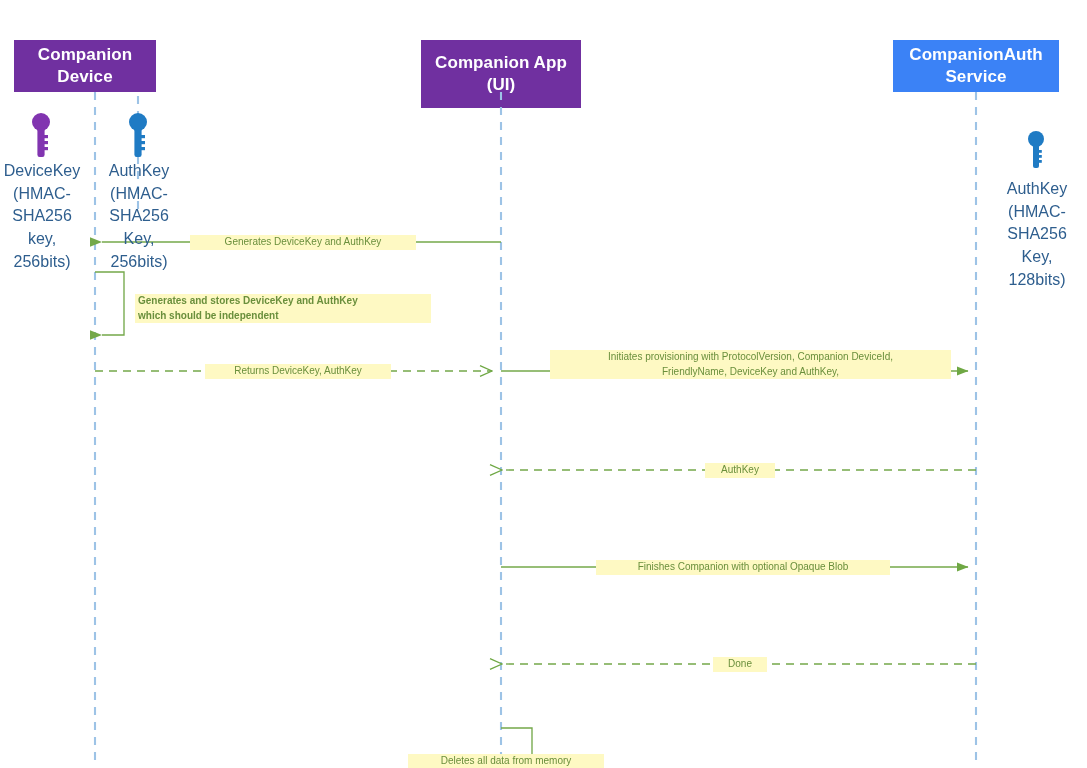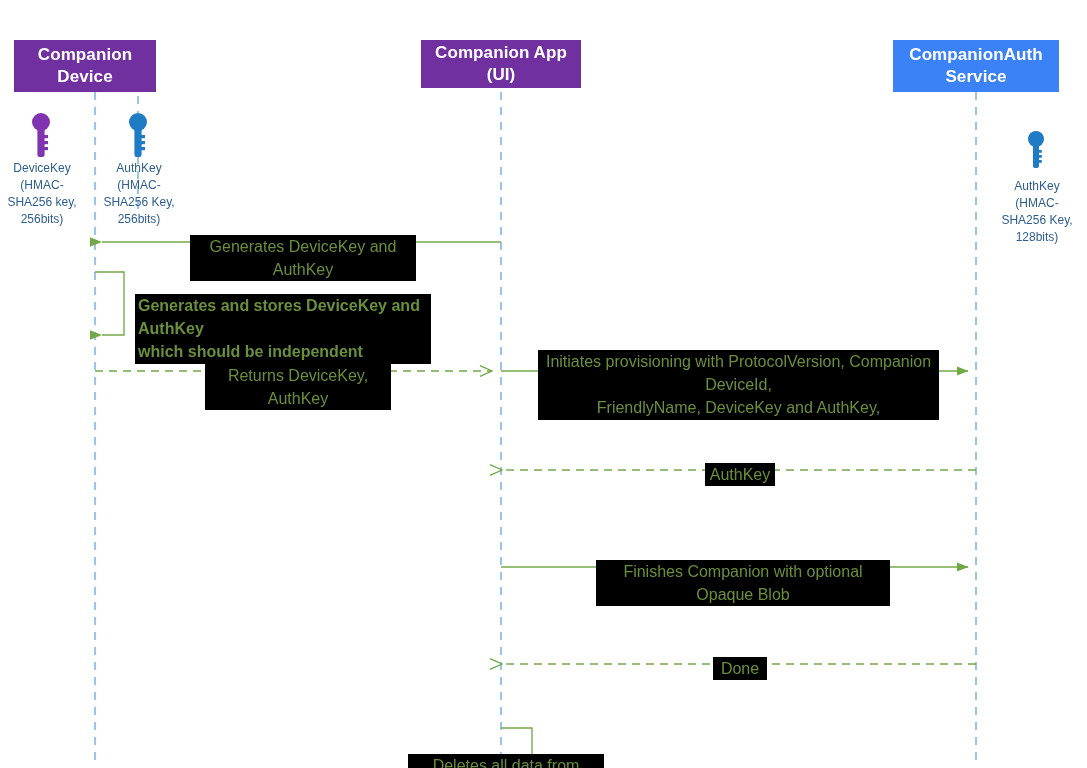--- a/index.html
+++ b/index.html
@@ -16,41 +16,41 @@
     position:absolute;box-sizing:border-box;
     display:flex;align-items:center;justify-content:center;text-align:center;
     color:#ffffff;font-weight:bold;font-size:17px;line-height:1.28;
     letter-spacing:.1px;
   }
   .hdr.purple{background:#7030A0;}
   .hdr.blue{background:#3b82f6;}
 
   .keylabel{
     position:absolute;text-align:center;color:#2E5E8E;
-    font-size:12px;line-height:1.42;white-space:pre-line;
+    font-size:16px;line-height:1.42;white-space:pre-line;
   }
 
   .msg{
-    position:absolute;color:#6A8F3C;font-size:16px;line-height:1.45;
-    text-align:center;white-space:pre-line;background:#000000;
+    position:absolute;color:#6A8F3C;font-size:10px;line-height:1.45;
+    text-align:center;white-space:pre-line;background:#fef9c3;
     padding:0 3px;
   }
   .msg.left{text-align:left;}
 </style>
 </head>
 <body>
 
 <div id="stage">
 
   <div class="hdr purple" style="left:14px;top:4px;width:142px;height:52px;">
     <span style="white-space:pre-line;">Companion
 Device</span>
   </div>
 
-  <div class="hdr purple" style="left:421px;top:4px;width:160px;height:48px;">
+  <div class="hdr purple" style="left:421px;top:4px;width:160px;height:68px;">
     <span style="white-space:pre-line;">Companion App
 (UI)</span>
   </div>
 
   <div class="hdr blue" style="left:893px;top:4px;width:166px;height:52px;">
     <span style="white-space:pre-line;">CompanionAuth
 Service</span>
   </div>
 
   <svg class="layer" viewBox="0 0 1087 768">
@@ -139,21 +139,21 @@
 SHA256 Key,
 128bits)</div>
 
   <div class="msg" style="left:190px;top:199px;width:220px;">Generates DeviceKey and AuthKey</div>
 
   <div class="msg left" style="left:135px;top:258px;width:290px;font-weight:bold;">Generates and stores DeviceKey and AuthKey
 which should be independent</div>
 
   <div class="msg" style="left:205px;top:328px;width:180px;">Returns DeviceKey, AuthKey</div>
 
-  <div class="msg" style="left:538px;top:314px;width:395px;">Initiates provisioning with ProtocolVersion, Companion DeviceId,
+  <div class="msg" style="left:550px;top:314px;width:395px;">Initiates provisioning with ProtocolVersion, Companion DeviceId,
 FriendlyName, DeviceKey and AuthKey,</div>
 
   <div class="msg" style="left:705px;top:427px;width:64px;">AuthKey</div>
 
   <div class="msg" style="left:596px;top:524px;width:288px;">Finishes Companion with optional Opaque Blob</div>
 
   <div class="msg" style="left:713px;top:621px;width:48px;">Done</div>
 
   <div class="msg" style="left:408px;top:718px;width:190px;">Deletes all data from memory</div>
 

